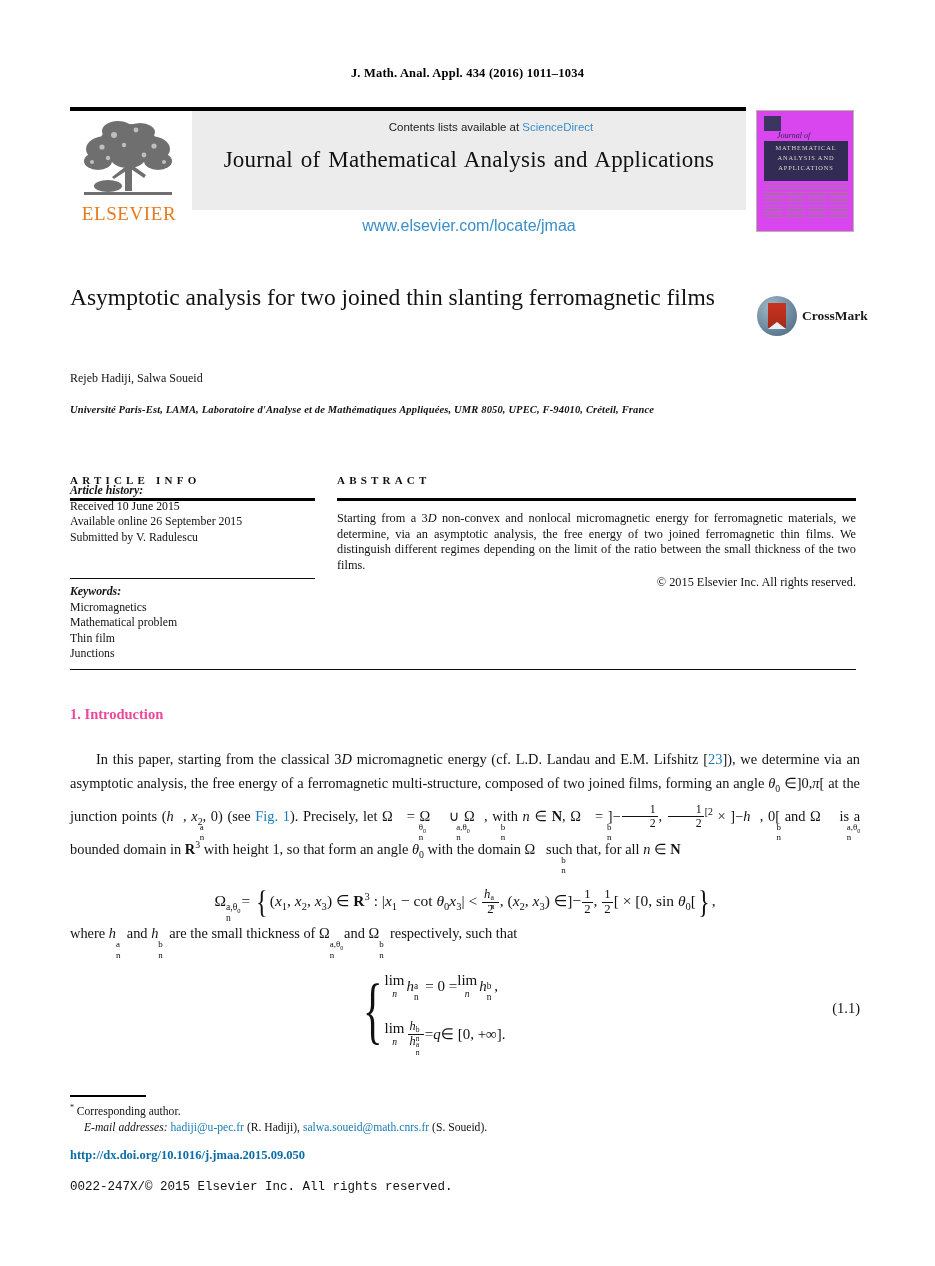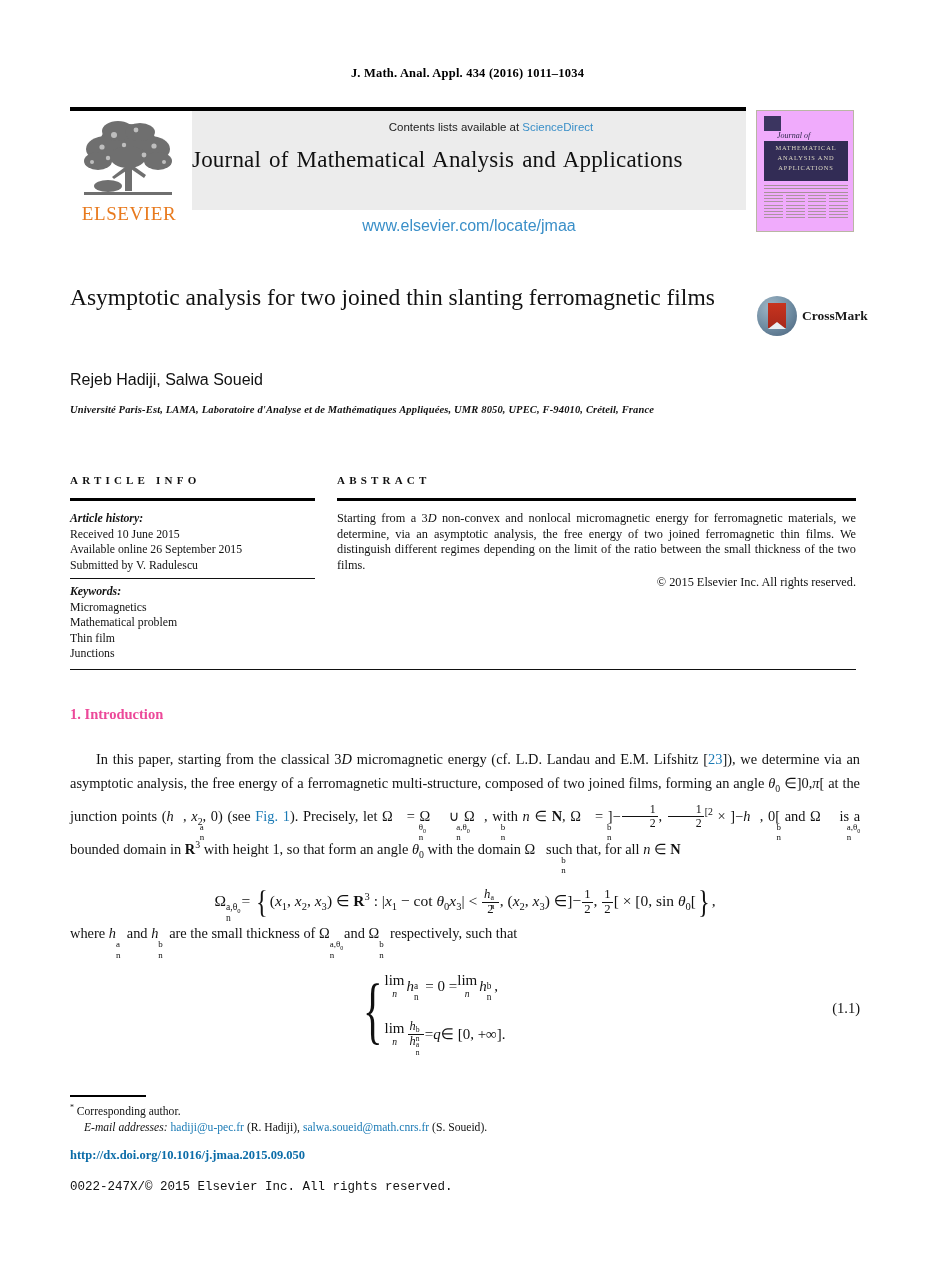--- a/index.html
+++ b/index.html
@@ -83,21 +83,21 @@
     color: #1a1a1a;
   }
   .contents-line a {
     color: #3a8fc8;
     text-decoration: none;
   }
   .journal-title {
     position: absolute;
     left: 0; top: 36px;
     width: 554px;
-    text-align: left;
+    text-align: center;
     font-family: "Liberation Serif", serif;
     font-size: 23px;
     color: #111;
     letter-spacing: .2px;
     word-spacing: 2px;
   }
   .journal-url {
     position: absolute;
     left: 122px; top: 106px;
     width: 554px;
@@ -105,21 +105,21 @@
     font-family: "Liberation Sans", sans-serif;
     font-size: 16px;
     color: #3a8fc8;
   }
 
   
   .cover {
     position: absolute;
     left: 756px; top: 110px;
     width: 98px; height: 122px;
-    background: #f0abfc;
+    background: #d946ef;
     border: 1px solid #b9b6a4;
     box-sizing: border-box;
     overflow: hidden;
   }
   .cover-elsmark {
     position: absolute;
     left: 7px; top: 5px;
     width: 17px; height: 15px;
     background: #3b3560;
   }
@@ -216,22 +216,22 @@
     position: absolute;
     left: 45px; top: 12px;
     font-family: "Liberation Serif", serif;
     font-weight: bold;
     font-size: 13.5px;
     color: #1a1a1a;
   }
   .authors {
     position: absolute;
     left: 70px; top: 371px;
-    font-family: Liberation Sans, sans-serif;
-    font-size: 16px;
+    font-family: Liberation Serif, serif;
+    font-size: 12px;
     color: #111;
   }
   .affil {
     position: absolute;
     left: 70px; top: 402px;
     width: 690px;
     font-family: "Liberation Serif", serif;
     font-style: italic;
     font-weight: bold;
     font-size: 10.5px;
@@ -540,21 +540,21 @@
 
   <div class="authors">
     <span>Rejeb Hadiji, Salwa Soueid</span>
   </div>
 
   <div class="affil">Université Paris-Est, LAMA, Laboratoire d'Analyse et de Mathématiques Appliquées, UMR 8050, UPEC, F-94010, Créteil, France</div>
 
   <div class="hdr-spaced" style="left:70px; top:474px;">ARTICLE INFO</div>
   <div class="sec-rule" style="left:70px; top:498px; width:245px;"></div>
 
-  <div class="info-col" style="top:511px;">
+  <div class="info-col" style="top:483px;">
     <div class="lab">Article history:</div>
     <div>Received 10 June 2015</div>
     <div>Available online 26 September 2015</div>
     <div>Submitted by V. Radulescu</div>
   </div>
 
   <div class="rule-thin" style="left:70px; top:578px; width:245px;"></div>
 
   <div class="info-col" style="top:584px;">
     <div class="lab">Keywords:</div>

